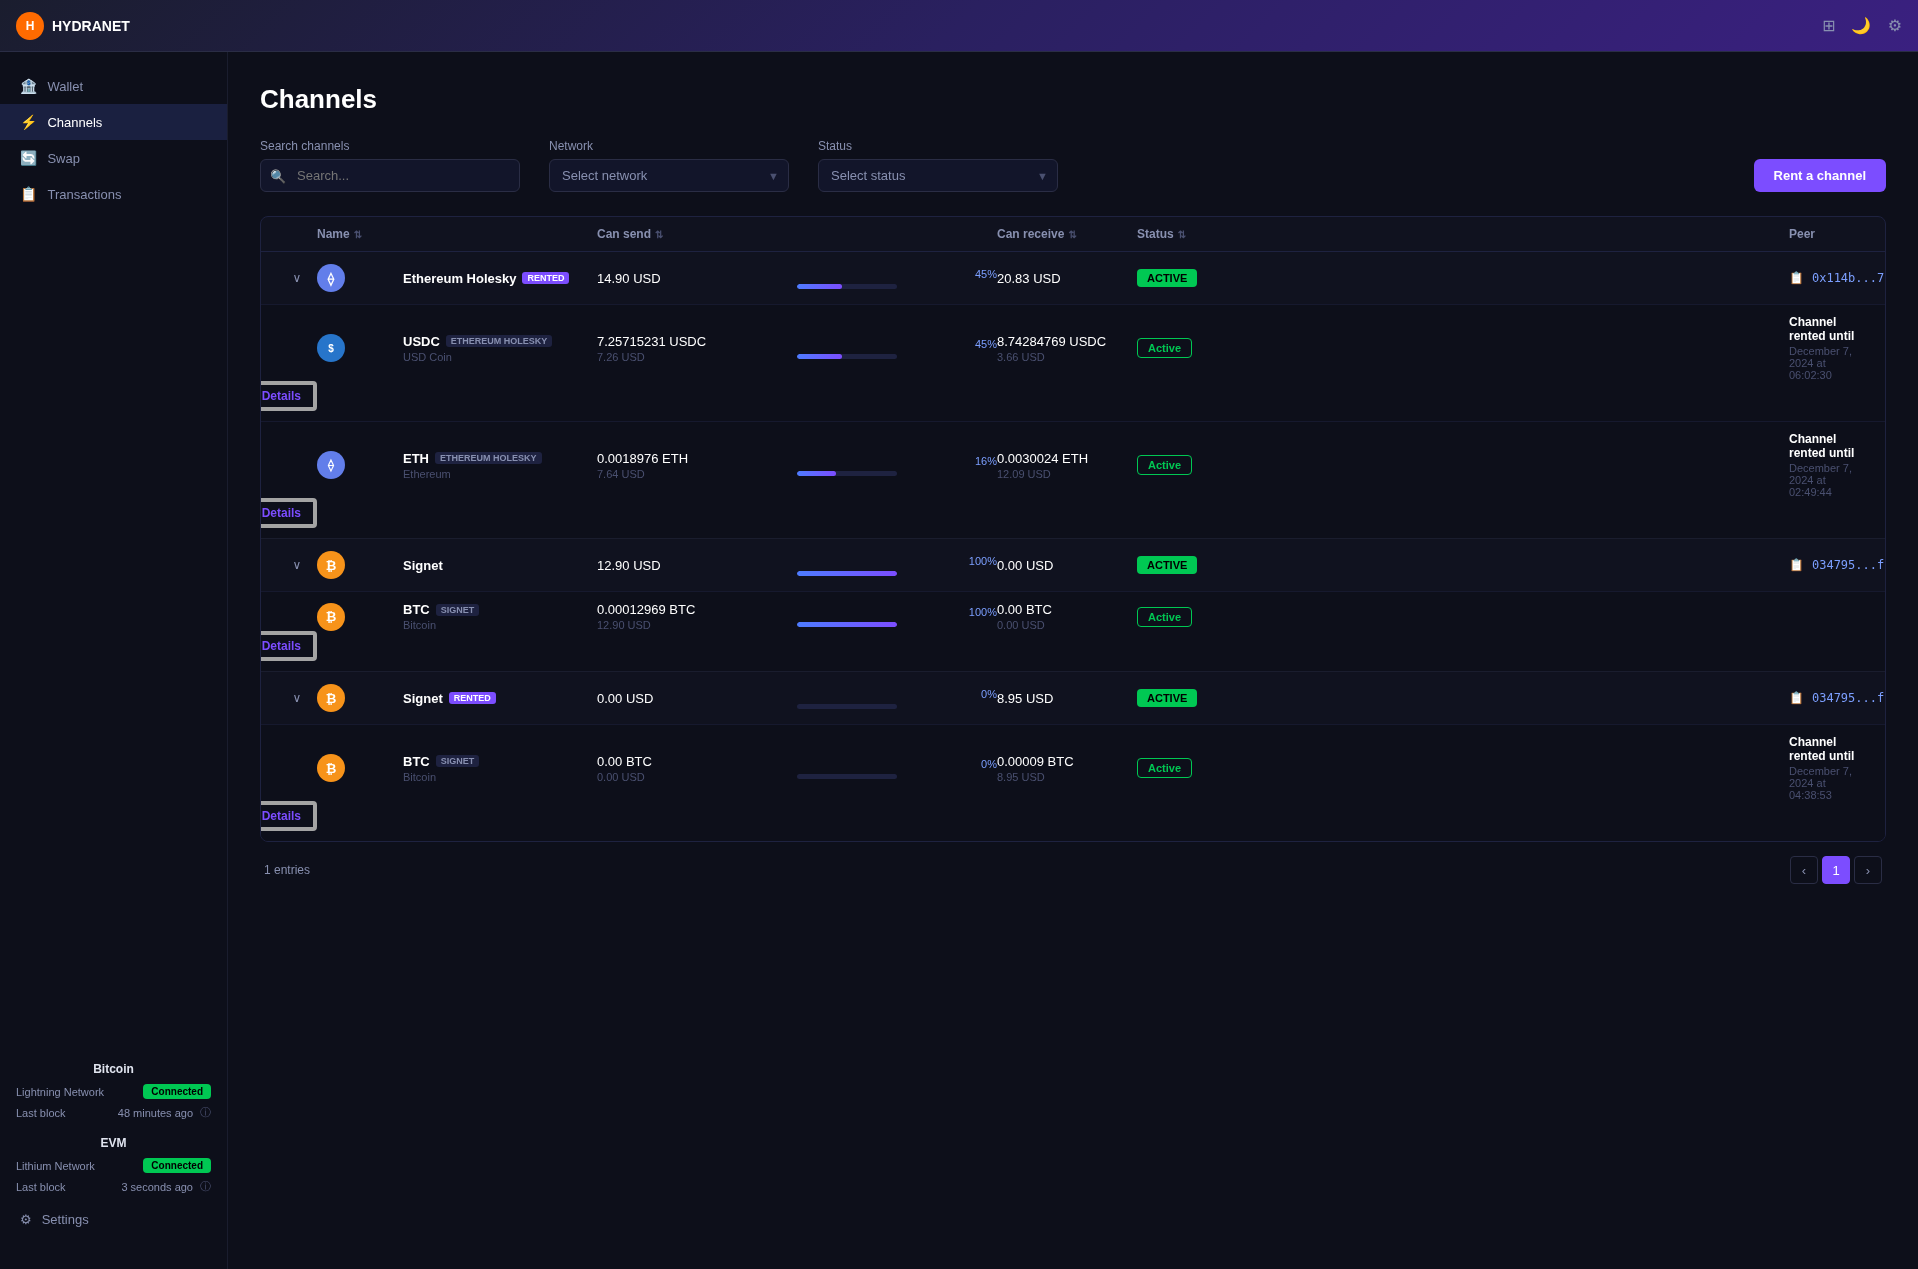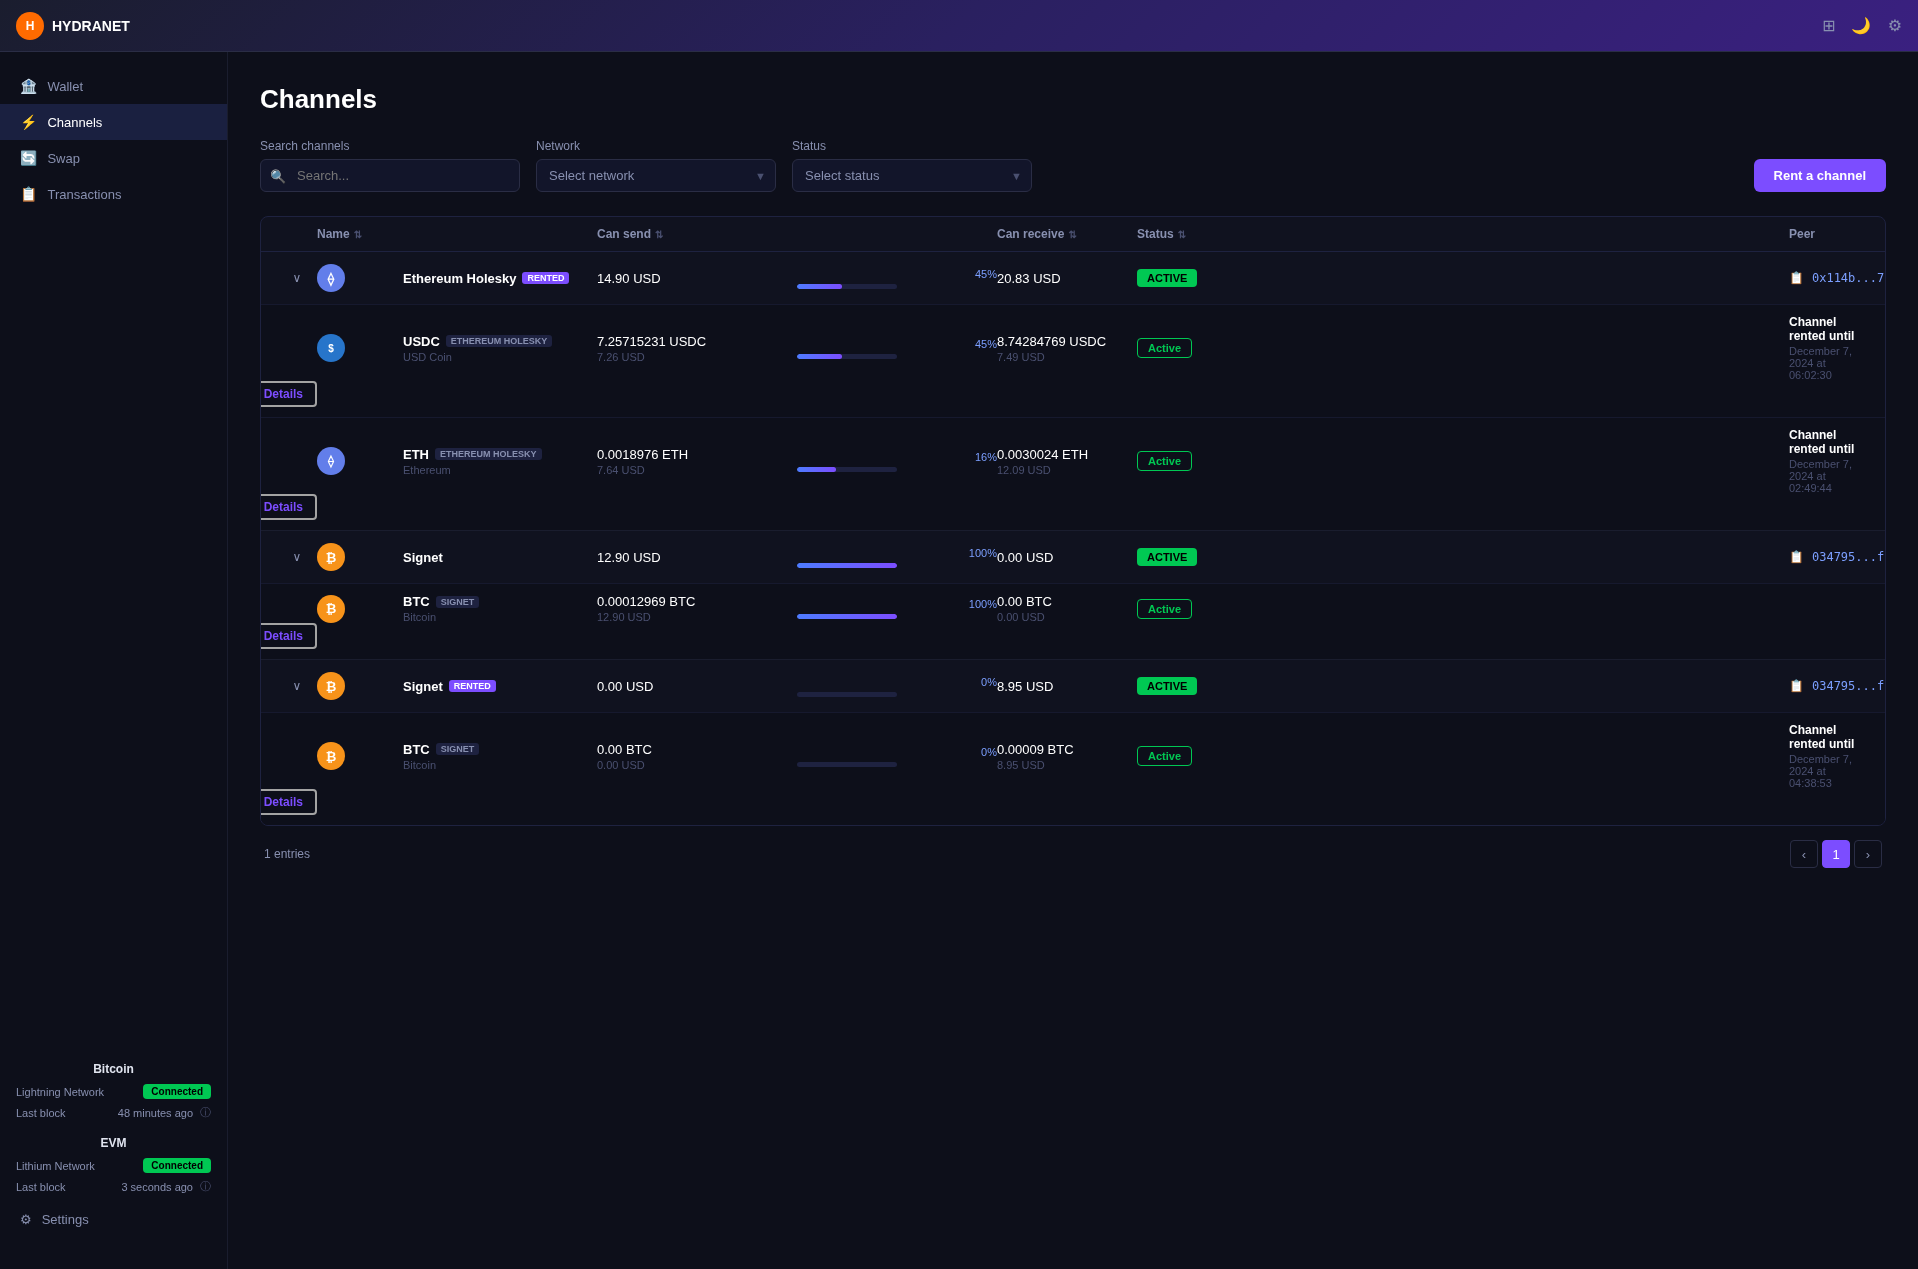--- a/index.html
+++ b/index.html
@@ -137,21 +137,21 @@
     .page-title {
       font-size: 26px;
       font-weight: 700;
       color: #fff;
       margin-bottom: 24px;
     }
     
     .filters-row {
       display: flex;
       align-items: flex-end;
-      gap: 16px;
+      gap: 29px;
       margin-bottom: 24px;
     }
     .filter-group {
       display: flex;
       flex-direction: column;
       gap: 6px;
     }
     .filter-label {
       font-size: 12px;
       color: #8890b0;
@@ -314,21 +314,21 @@
       background: transparent; color: #00c853;
       border: 1px solid #00c853;
       font-size: 11px; font-weight: 700;
       padding: 3px 10px; border-radius: 4px;
       display: inline-block;
     }
     .peer-cell { display: flex; align-items: center; gap: 8px; }
     .peer-addr { color: #7c9fff; font-size: 12px; font-family: monospace; }
     .peer-copy { font-size: 12px; color: #4a5070; }
     .details-btn {
-      background: transparent; border: 2px solid #a3a3a3;
+      background: transparent; border: 4px solid #a3a3a3;
       border-radius: 4px; padding: 4px 12px;
       color: #7c4dff; cursor: pointer; font-size: 12px; font-weight: 600;
     }
     .peer-rented-cell { display: flex; flex-direction: column; gap: 2px; }
     .peer-rented-title { font-size: 12px; color: #fff; font-weight: 600; }
     .peer-rented-date { font-size: 11px; color: #4a5070; }
     .action-cell { display: flex; justify-content: flex-end; }
     
     .pagination-row {
       display: flex;
@@ -526,21 +526,21 @@
             <span class="amount-sub">7.26 USD</span>
           </div>
           <div class="progress-cell">
             <div class="progress-pct">45%</div>
             <div class="progress-bar-bg">
               <div class="progress-bar-fill fill-blue" style="width:45%"></div>
             </div>
           </div>
           <div class="amount-cell">
             <span class="amount-main">8.74284769 USDC</span>
-            <span class="amount-sub">7.49 USD</span>
+            <span class="amount-sub">3.66 USD</span>
           </div>
           <div class="status-cell">
             <span class="badge-active-outline">Active</span>
           </div>
           <div class="peer-rented-cell">
             <span class="peer-rented-title">Channel rented until</span>
             <span class="peer-rented-date">December 7, 2024 at 06:02:30</span>
           </div>
           <div class="action-cell">
             <button class="details-btn">Details</button>

